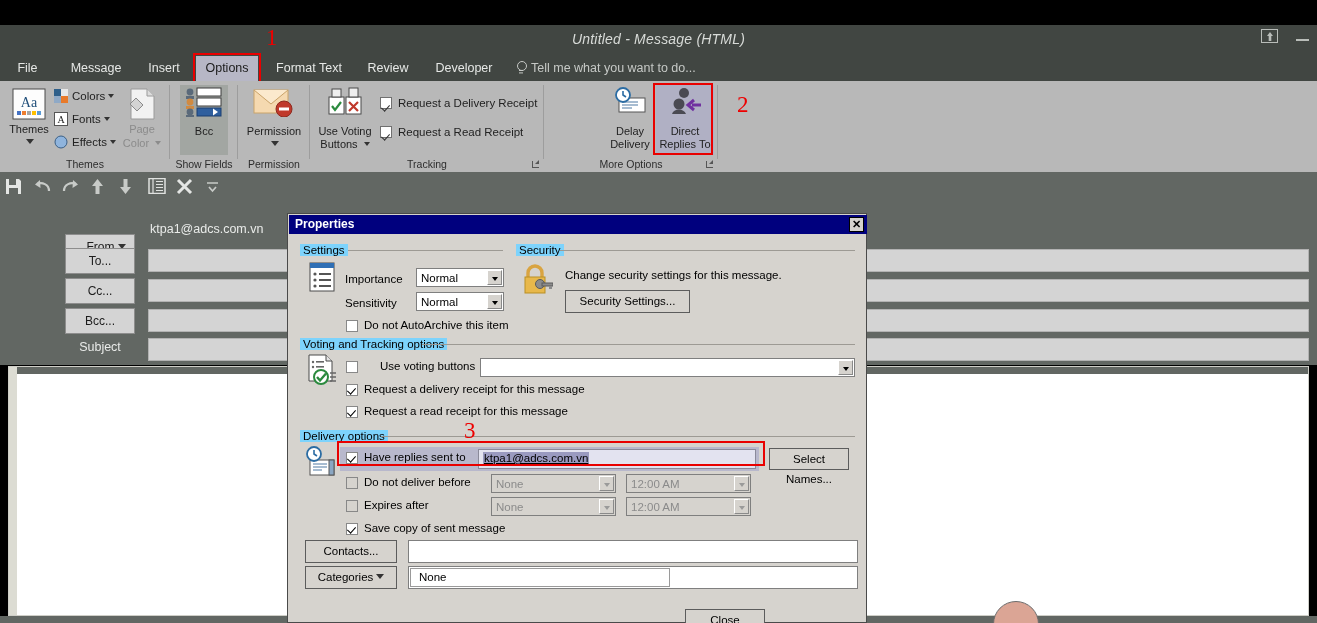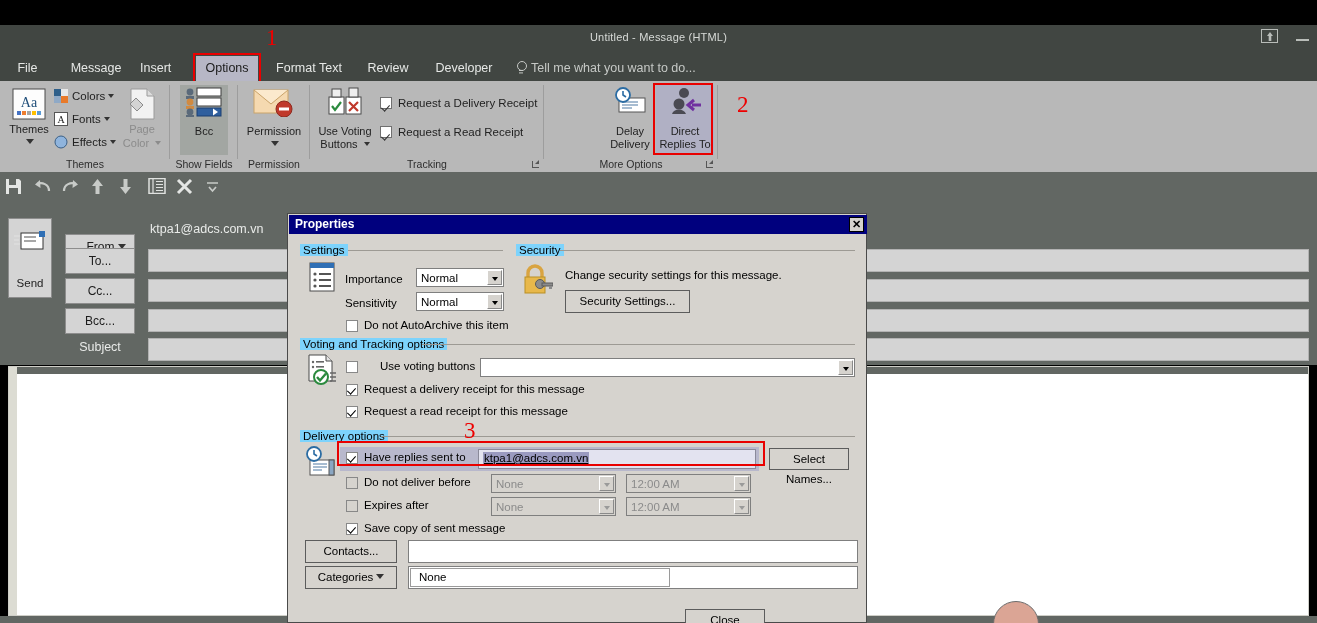--- a/index.html
+++ b/index.html
@@ -9,21 +9,21 @@
     overflow: hidden;
     font-family: "Liberation Sans", sans-serif;
     background: #000;
   }
   #root { position: relative; width: 1317px; height: 623px; background:#000; }
 
   
   .ol-topblack { position:absolute; left:0; top:0; width:1317px; height:25px; background:#000; }
   .ol-titlebar { position:absolute; left:0; top:25px; width:1317px; height:31px; background:#414642; }
   .ol-title { position:absolute; left:0; top:31px; width:1317px; text-align:center;
-              color:#d8dbd8; font-size:11px; letter-spacing:.2px; }
+              color:#d8dbd8; font-size:14px; letter-spacing:.2px;font-style:italic; }
   .win-btns { position:absolute; right:8px; top:29px; display:flex; align-items:center; gap:18px; }
   .win-restore { width:17px; height:14px; border:1.3px solid #b9bdb9; position:relative; }
   .win-restore::after{ content:""; position:absolute; left:5px; top:2px; width:6px; height:9px;
      background:#b9bdb9; clip-path: polygon(50% 0%,100% 45%,72% 45%,72% 100%,28% 100%,28% 45%,0% 45%); }
   .win-min { width:13px; height:2px; background:#b9bdb9; margin-top:8px; }
 
   
   .ol-tabs { position:absolute; left:0; top:56px; width:1317px; height:25px; background:#414642; }
   .tab { position:absolute; top:0; height:25px; line-height:25px; color:#e6e8e6; font-size:12.5px; }
   .tab.sel { background:#b7b7c6; color:#1b1b1b; }
@@ -131,21 +131,21 @@
   <div class="ol-titlebar"></div>
   <div class="ol-title">Untitled - Message (HTML)</div>
   <div class="win-btns">
     <div class="win-restore"></div>
     <div class="win-min"></div>
   </div>
 
   <div class="ol-tabs">
     <div class="tab" style="left:10px;width:35px;text-align:center;">File</div>
     <div class="tab" style="left:62px;width:68px;text-align:center;">Message</div>
-    <div class="tab" style="left:140px;width:48px;">Insert</div>
+    <div class="tab" style="left:140px;width:48px;text-align:center;">Insert</div>
     <div class="tab sel" style="left:196px;width:62px;text-align:center;">Options</div>
     <div class="tab" style="left:268px;width:82px;text-align:center;">Format Text</div>
     <div class="tab" style="left:360px;width:56px;text-align:center;">Review</div>
     <div class="tab" style="left:426px;width:76px;text-align:center;">Developer</div>
     <div class="tellme" style="left:516px;">
       <span class="bulb"></span><span>Tell me what you want to do...</span>
     </div>
   </div>
 
   <div class="redbox" style="left:193px;top:53px;width:68px;height:30px;"></div>
@@ -322,29 +322,20 @@
     </svg>
     <svg class="qicon" style="left:176px;" width="17" height="17" viewBox="0 0 17 17">
       <path d="M2 2 L15 15 M15 2 L2 15" stroke="#e4e6e4" stroke-width="3"></path>
     </svg>
     <svg class="qicon" style="left:205px;" width="15" height="17" viewBox="0 0 15 17">
       <path d="M2 5 h11 M4 9 l3.5 4 l3.5 -4" stroke="#c8cbc8" stroke-width="1.7" fill="none"></path>
     </svg>
   </div>
 
   <div class="compose">
-    <div class="sendbtn">
-      <svg width="34" height="26" viewBox="0 0 34 26" style="position:absolute;left:5px;top:10px;">
-        <rect x="7" y="4" width="22" height="16" fill="#fff" stroke="#333"></rect>
-        <path d="M10 8 h12 M10 12 h12" stroke="#8a8a8a" stroke-width="1.4"></path>
-        <rect x="25" y="2" width="6" height="6" fill="#2f6fb5"></rect>
-        <path d="M0 7 h6 M0 11 h5 M0 15 h6" stroke="#ddd" stroke-width="1.3"></path>
-      </svg>
-      <div class="lbl">Send</div>
-    </div>
 
     <div class="fieldbtn" style="top:32px;padding-left:12px;">
       <span>From</span><span class="caret big"></span>
     </div>
     <div class="fromval" style="top:20px;">ktpa1@adcs.com.vn</div>
 
     <div class="fieldbtn" style="top:46px;">To...</div>
     <div class="fieldbox" style="top:47px;width:1161px;"></div>
 
     <div class="fieldbtn" style="top:76px;">Cc...</div>

